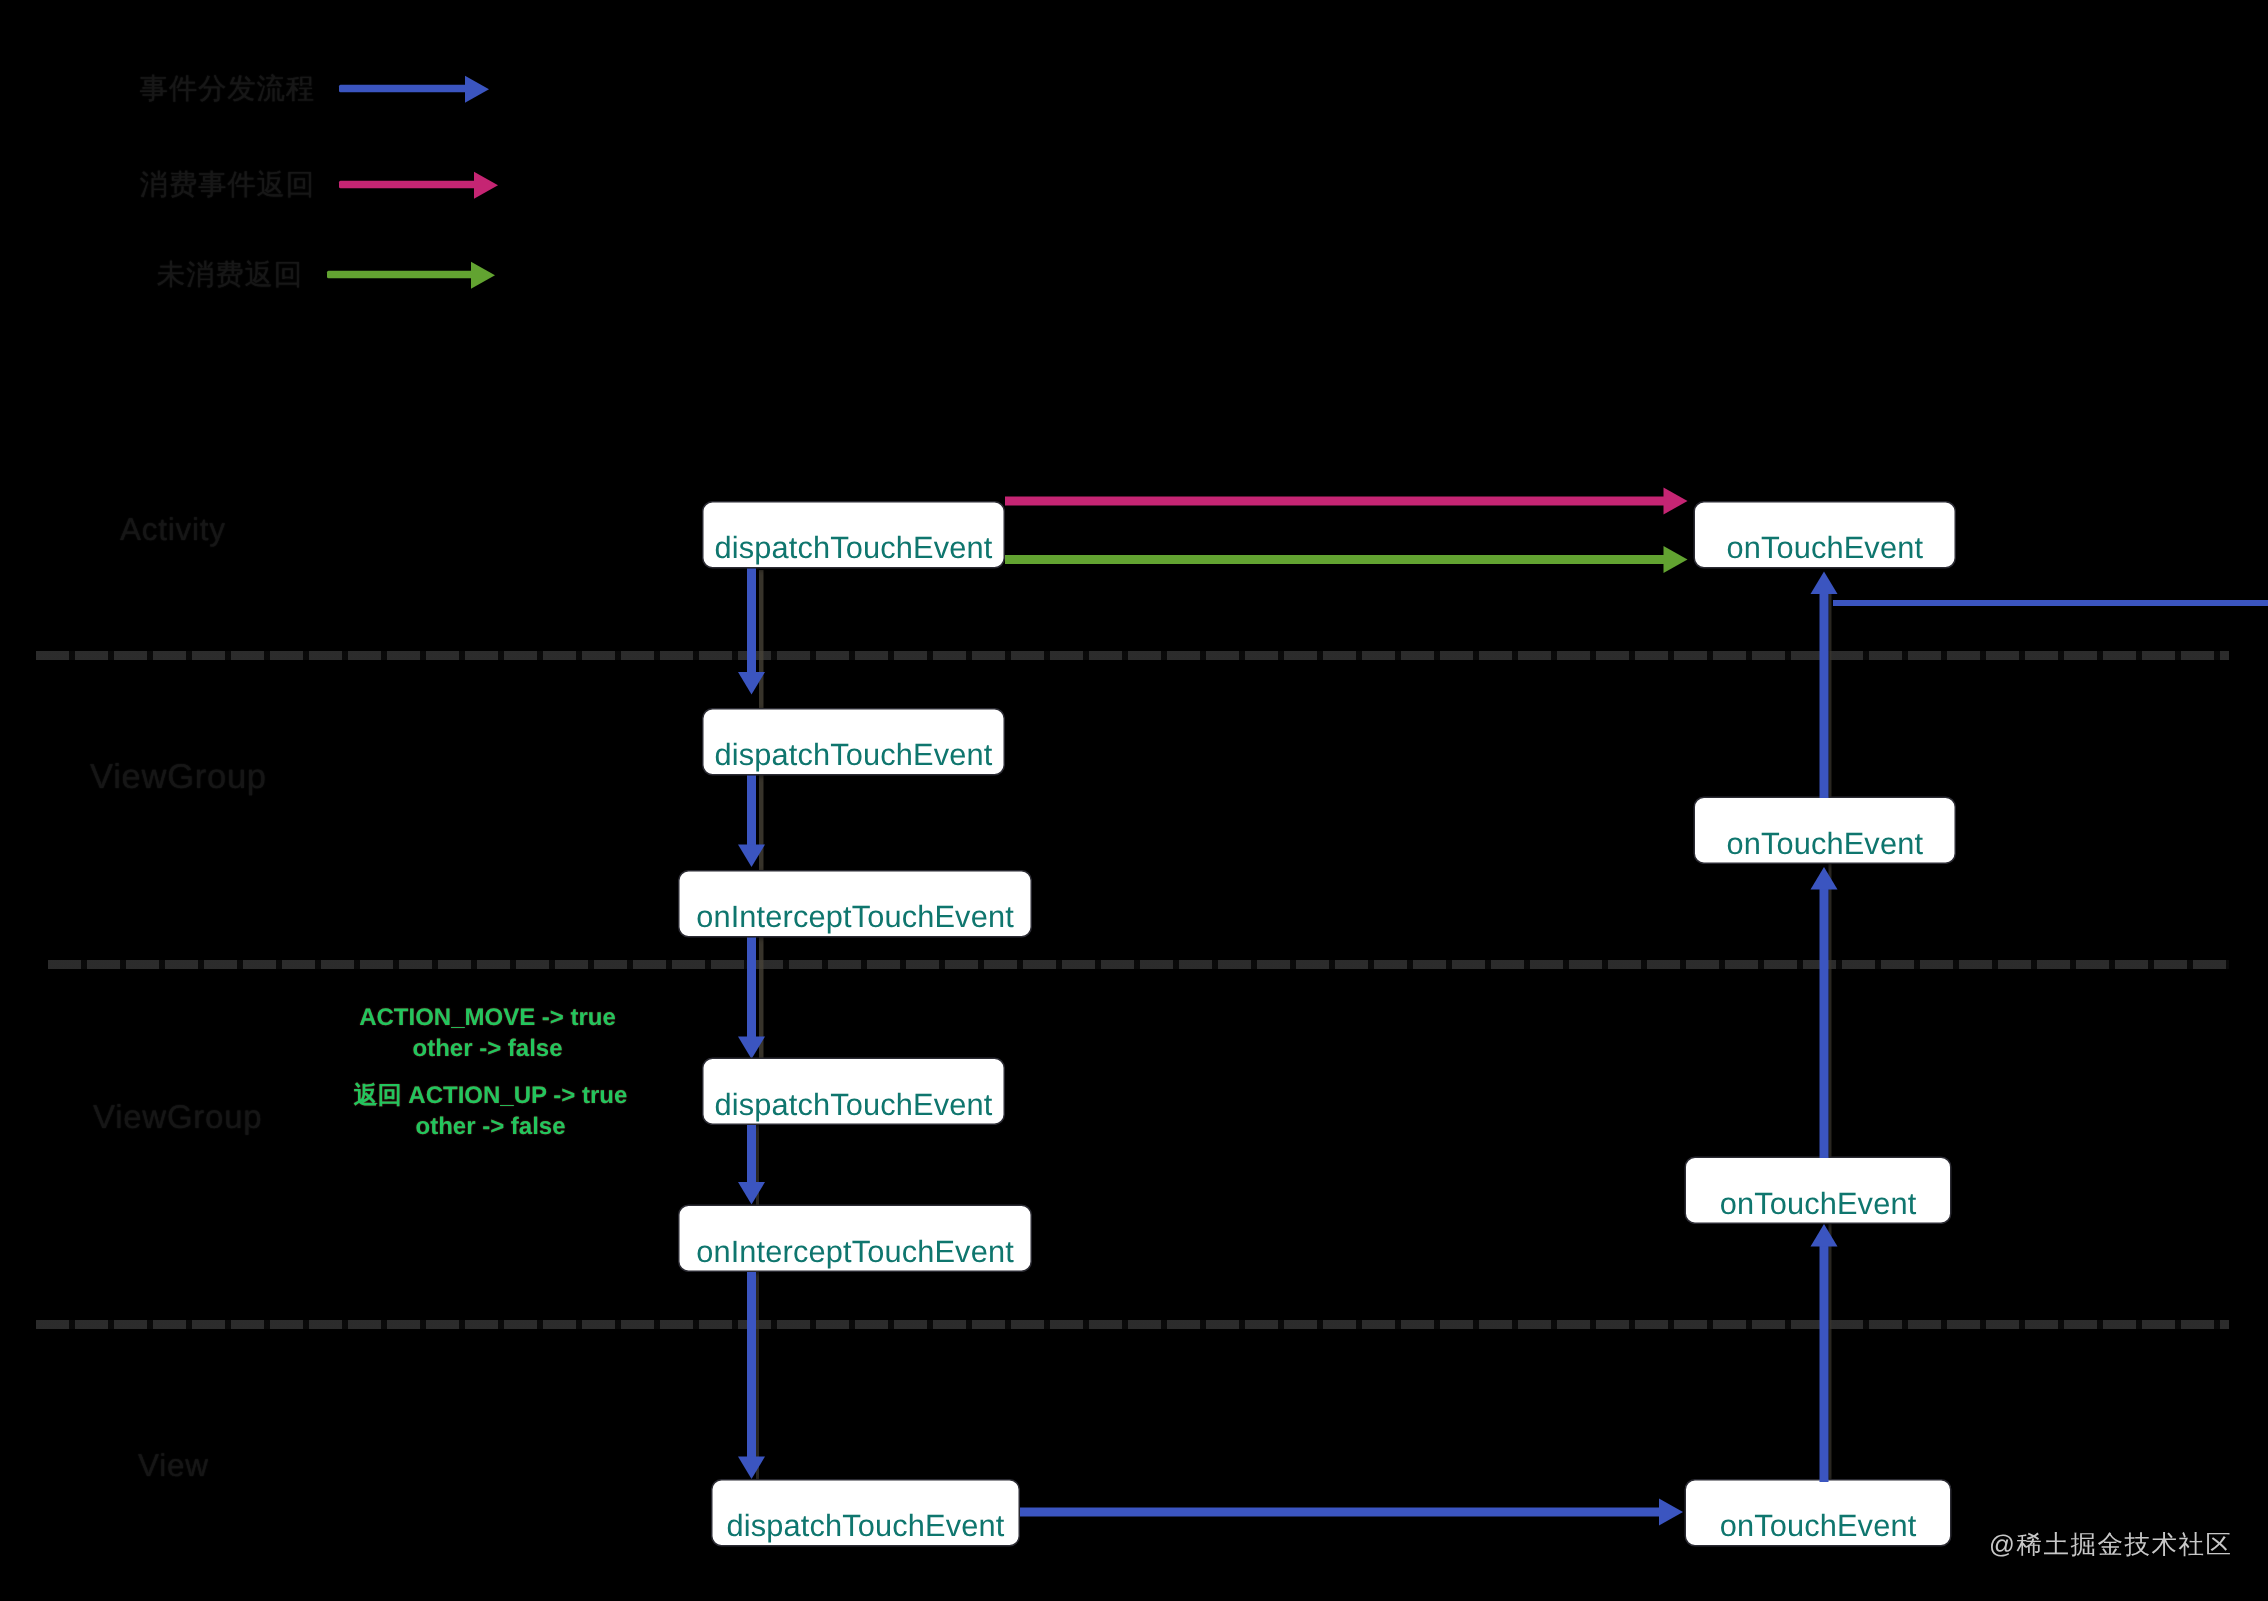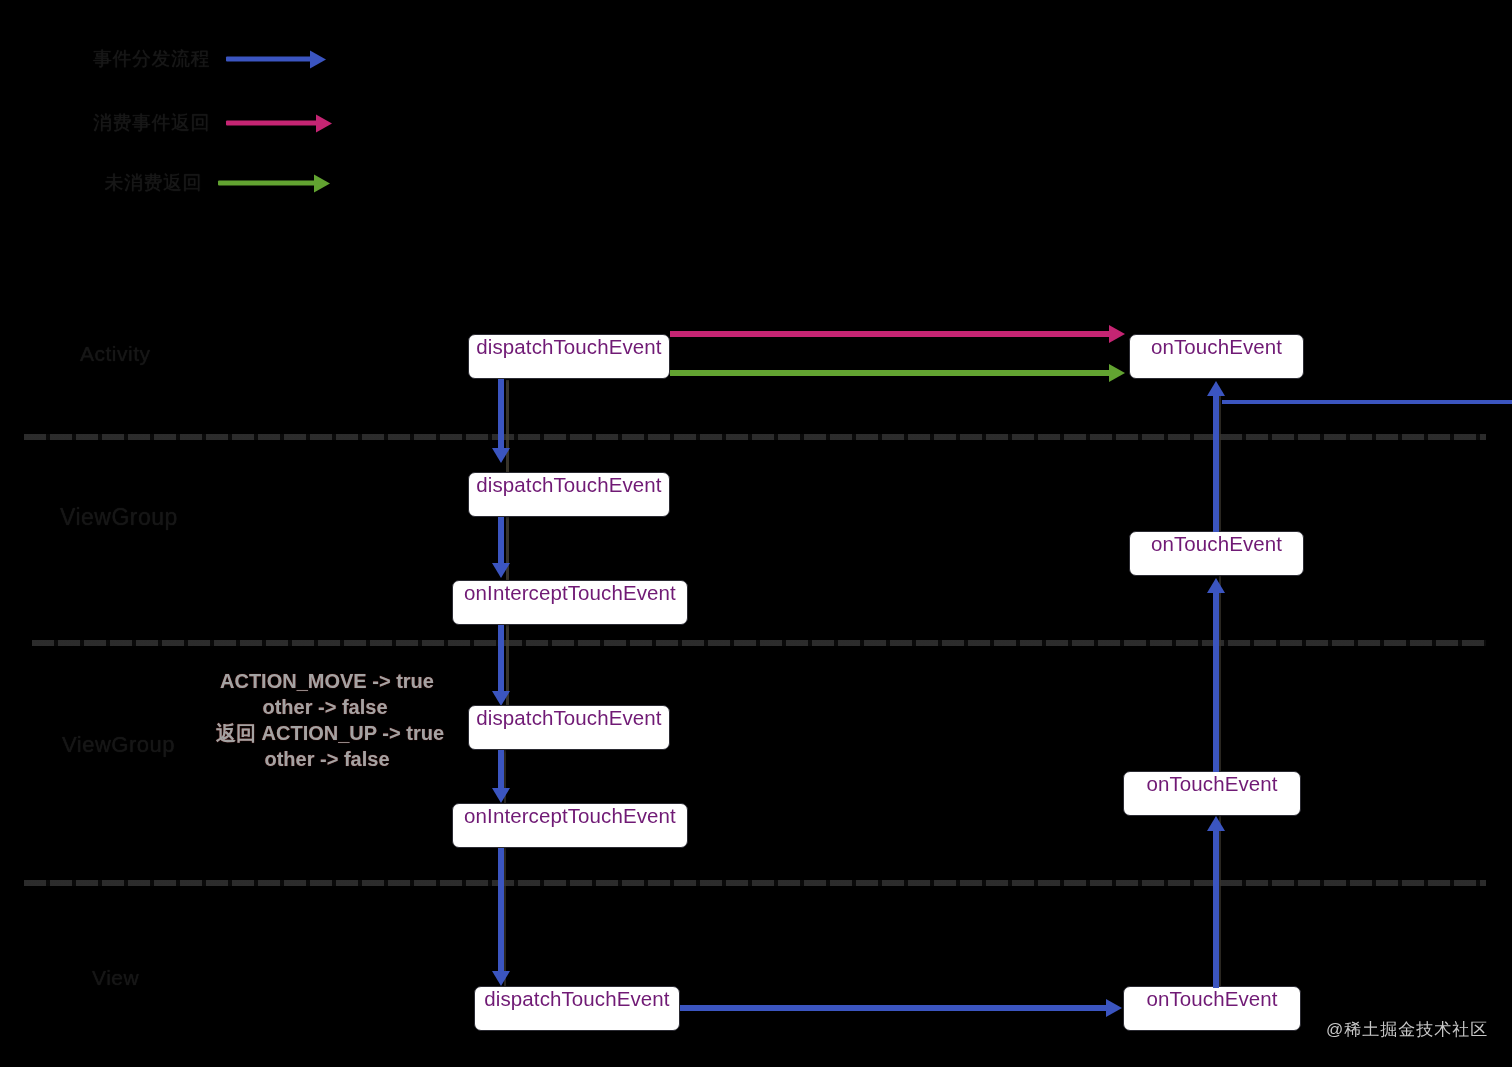--- a/index.html
+++ b/index.html
@@ -84,23 +84,23 @@
   }
 
   
   .node {
     position: absolute;
     background: #ffffff;
     border: 1.5px solid #2b2b33;
     border-radius: 7px;
     box-sizing: border-box;
     display: flex;
-    align-items: flex-start;
+    align-items: flex-end;
     justify-content: center;
-    color: #701a75;
+    color: #0f766e;
     font-size: 20.5px;
     letter-spacing: .1px;
     box-shadow: 0 1px 3px rgba(0,0,0,.55);
     white-space: nowrap;
   }
 
   
   .vline {
     position: absolute;
     width: 6px;
@@ -144,22 +144,22 @@
   .guide-thin {
     position: absolute;
     width: 2px;
     background: #3a362e;
     opacity: .7;
   }
 
   
   .annotation {
     position: absolute;
-    color: #a3a3a3;
-    font-size: 20px;
+    color: #22c55e;
+    font-size: 16px;
     font-weight: 700;
     text-align: center;
     line-height: 1.32;
     white-space: nowrap;
     text-shadow: 0 0 1px rgba(232,69,60,.6);
   }
 
   
   .watermark {
     position: absolute;

